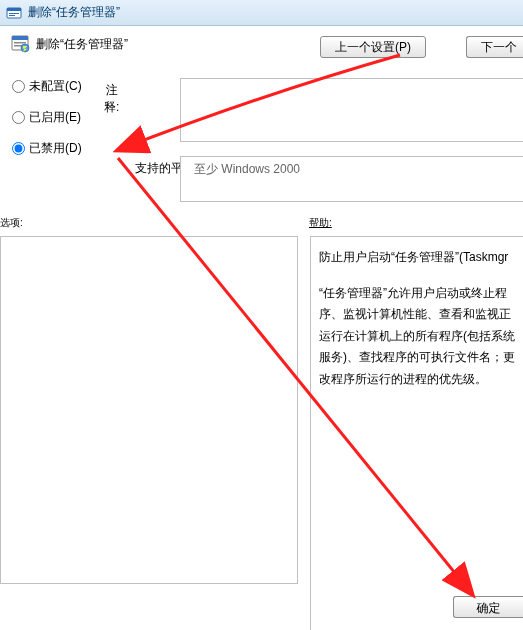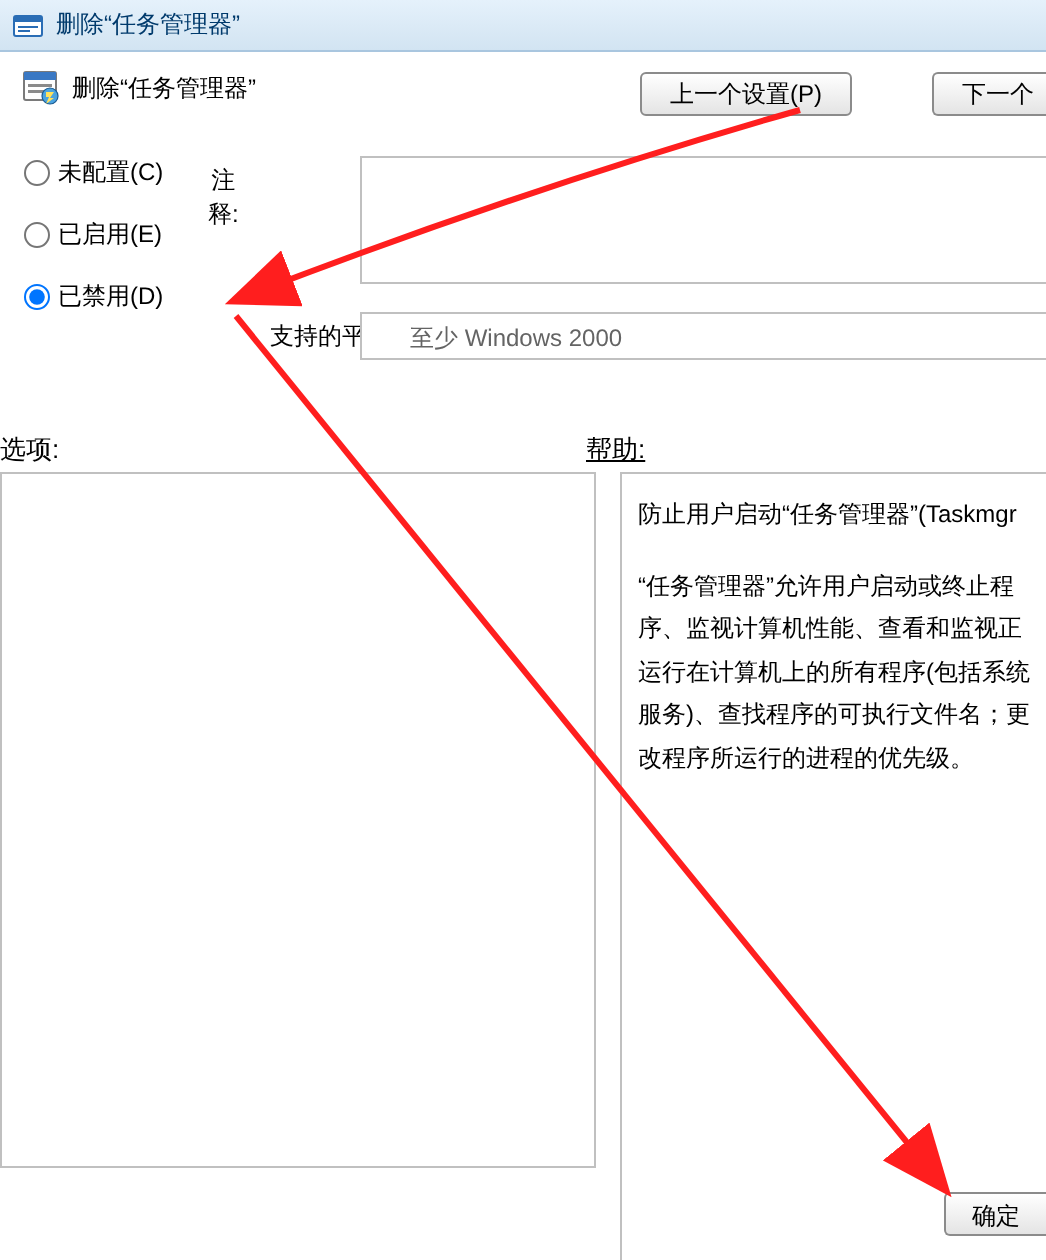--- a/index.html
+++ b/index.html
@@ -128,37 +128,37 @@
     height: 64px;
     background: #ffffff;
     border: 1px solid #c0c0c0;
     border-right: none;
     box-sizing: border-box;
   }
   .platform-box {
     position: absolute;
     left: 180px; top: 156px;
     right: 0;
-    height: 24px;
+    height: 46px;
     background: #ffffff;
     border: 1px solid #c0c0c0;
     border-right: none;
     box-sizing: border-box;
-    padding: 4px 24px;
+    padding: 4px 13px;
     color: #646464;
   }
 
   
   .section-label {
     position: absolute;
     top: 216px;
-    font-size: 13px;
+    font-size: 10px;
   }
   .options-label { left: 0; }
-  .help-label    { left: 293px; text-decoration: underline; }
+  .help-label    { left: 309px; text-decoration: underline; }
 
   
   .options-pane {
     position: absolute;
     left: 0; top: 236px;
     width: 298px;
     height: 348px;
     background: #ffffff;
     border: 1px solid #c0c0c0;
     box-sizing: border-box;
@@ -182,21 +182,21 @@
   }
 
   
   .ok-area {
     position: absolute;
     right: 0;
     top: 596px;
   }
   .ok-btn {
     height: 22px;
-    width: 51px;
+    width: 70px;
     background: linear-gradient(to bottom, #ffffff, #e4e4e4);
     border: 1px solid #8b8b8b;
     border-radius: 3px;
     font-size: 12px;
     line-height: 20px;
     cursor: pointer;
     text-align: center;
     border-right: none;
     border-top-right-radius: 0;
     border-bottom-right-radius: 0;

